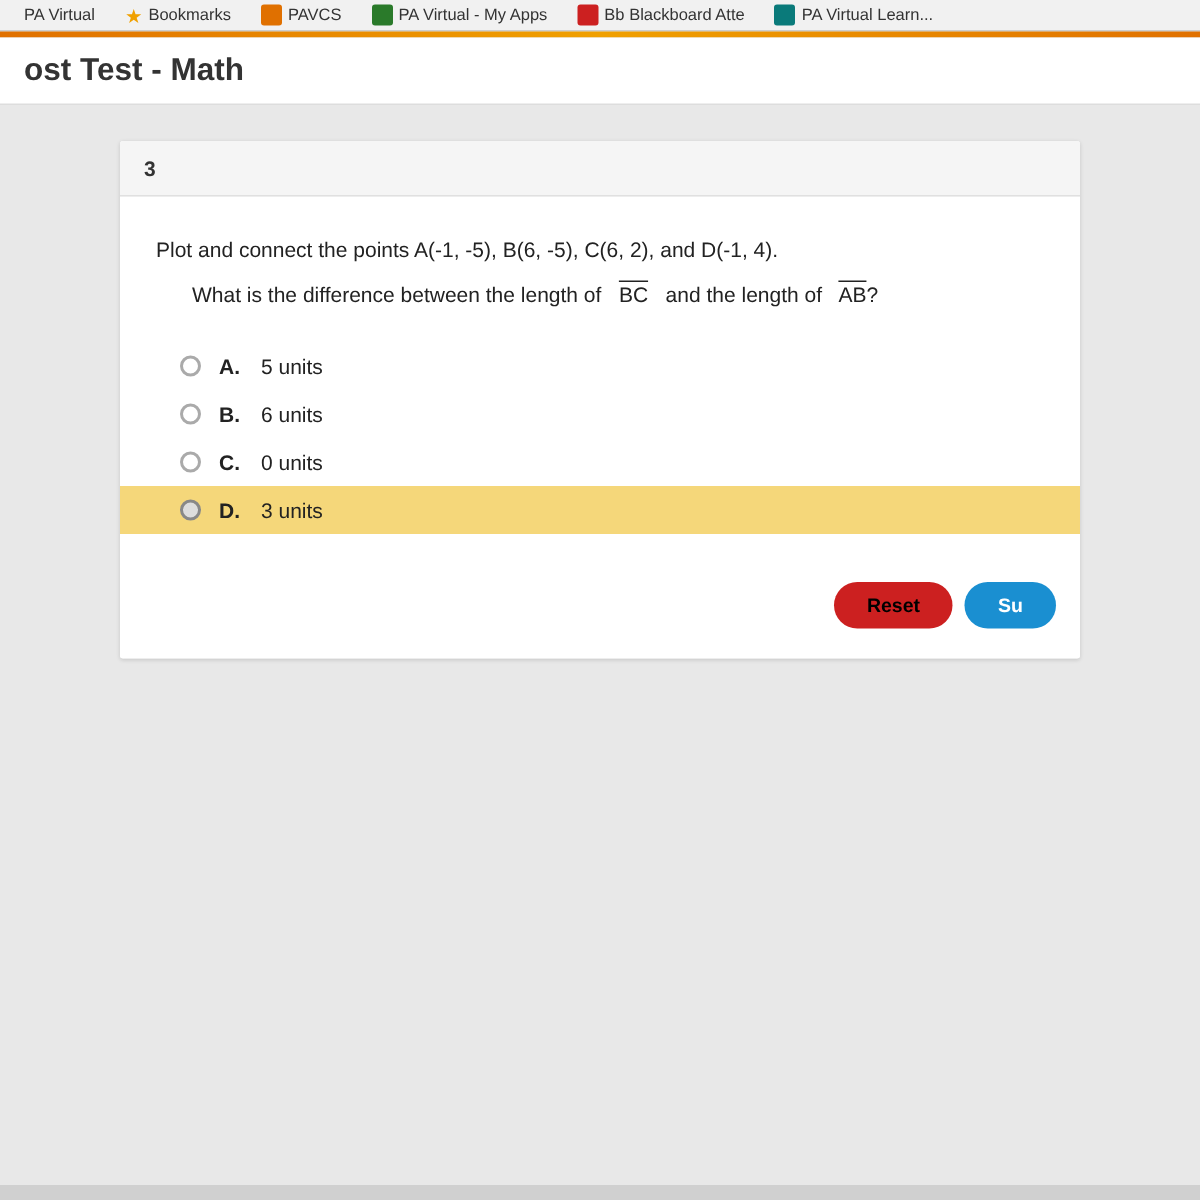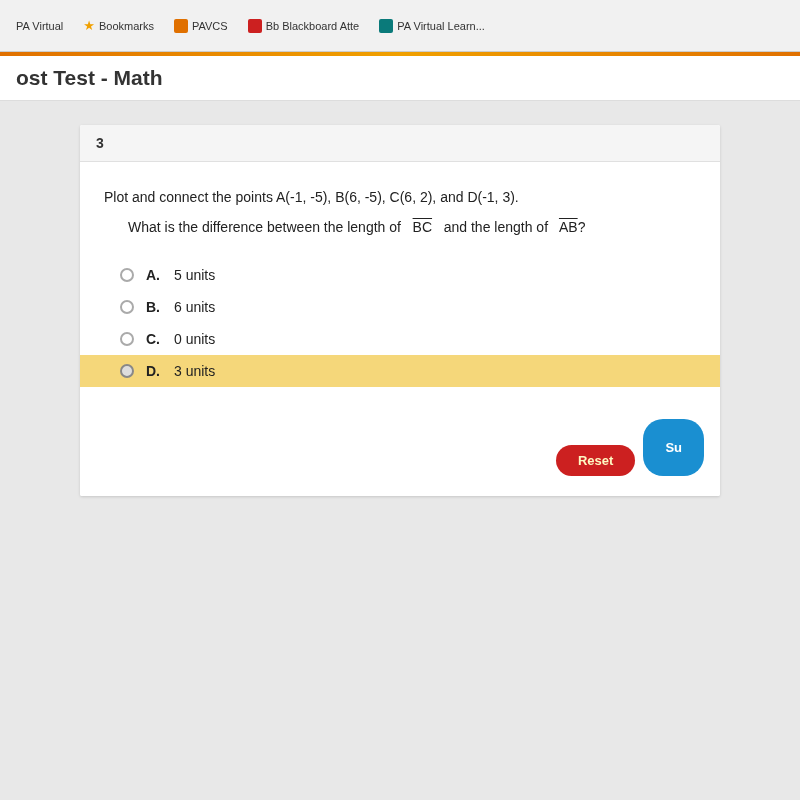--- a/index.html
+++ b/index.html
@@ -7,21 +7,21 @@
       width: 800px;
       height: 800px;
       background: #d0d0d0;
       font-family: Arial, sans-serif;
       overflow: hidden;
     }
 
     
     .browser-bar {
       background: #f1f1f1;
-      height: 52px;
+      height: 21px;
       display: flex;
       align-items: center;
       padding: 0 8px;
       gap: 4px;
       border-bottom: 1px solid #ccc;
       overflow: hidden;
     }
     .tab-item {
       display: flex;
       align-items: center;
@@ -155,28 +155,27 @@
     .action-area {
       display: flex;
       justify-content: flex-end;
       padding: 16px 16px 20px 16px;
       gap: 8px;
       background: #fff;
     }
 
     .btn-reset {
       background: #cc2020;
-      color: #fef9c3;
+      color: #000000;
       border: none;
       border-radius: 20px;
       padding: 8px 22px;
       font-size: 13px;
       font-weight: bold;
       cursor: pointer;
-      margin-top: 26px;
     }
 
     .btn-submit {
       background: #1a8fd1;
       color: #fff;
       border: none;
       border-radius: 20px;
       padding: 8px 22px;
       font-size: 13px;
       font-weight: bold;
@@ -193,20 +192,24 @@
   </div>
   <div class="tab-item">
     <span class="tab-icon-star">★</span>
     <span>Bookmarks</span>
   </div>
   <div class="tab-item">
     <span class="tab-icon tab-icon-orange"></span>
     <span>PAVCS</span>
   </div>
   <div class="tab-item">
+    <span class="tab-icon tab-icon-green"></span>
+    <span>PA Virtual - My Apps</span>
+  </div>
+  <div class="tab-item">
     <span class="tab-icon tab-icon-red"></span>
     <span>Bb  Blackboard Atte</span>
   </div>
   <div class="tab-item">
     <span class="tab-icon tab-icon-teal"></span>
     <span>PA Virtual Learn...</span>
   </div>
 </div>
 
 <div class="accent-bar"></div>
@@ -216,21 +219,21 @@
 </div>
 
 <div class="main-content">
   <div class="question-card">
 
     <div class="question-number-bar">
       <span>3</span>
     </div>
 
     <div class="question-body">
-      <p class="question-text">Plot and connect the points A(-1, -5), B(6, -5), C(6, 2), and D(-1, 3).</p>
+      <p class="question-text">Plot and connect the points A(-1, -5), B(6, -5), C(6, 2), and D(-1, 4).</p>
       <p class="question-sub">
         <span>What is the difference between the length of</span>
         <span>&nbsp;</span>
         <span class="overline">BC</span>
         <span>&nbsp;</span>
         <span>and the length of</span>
         <span>&nbsp;</span>
         <span class="overline">AB</span><span>?</span>
       </p>
 

